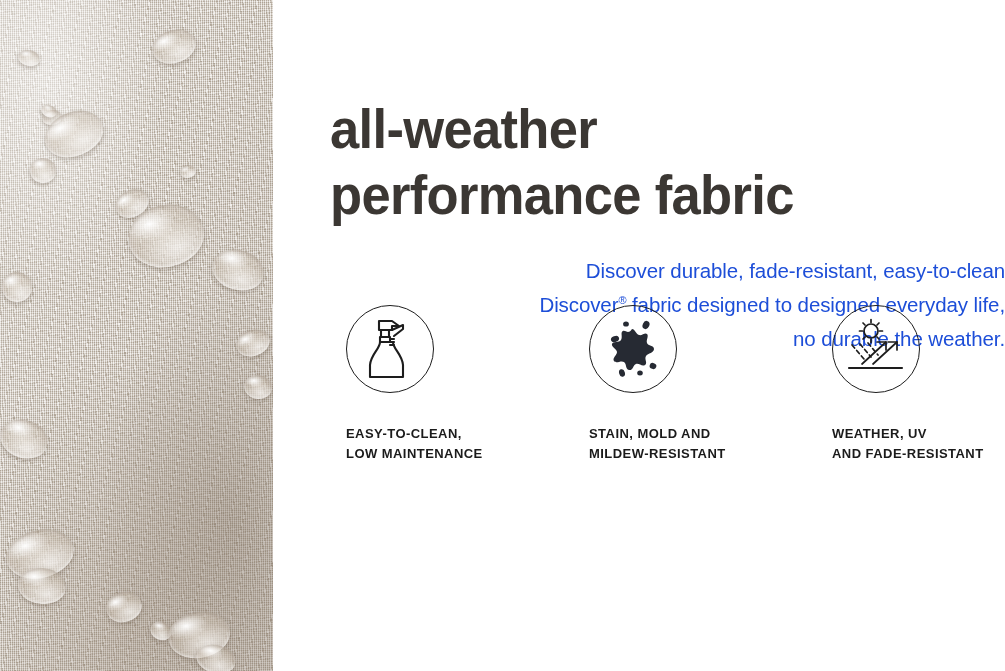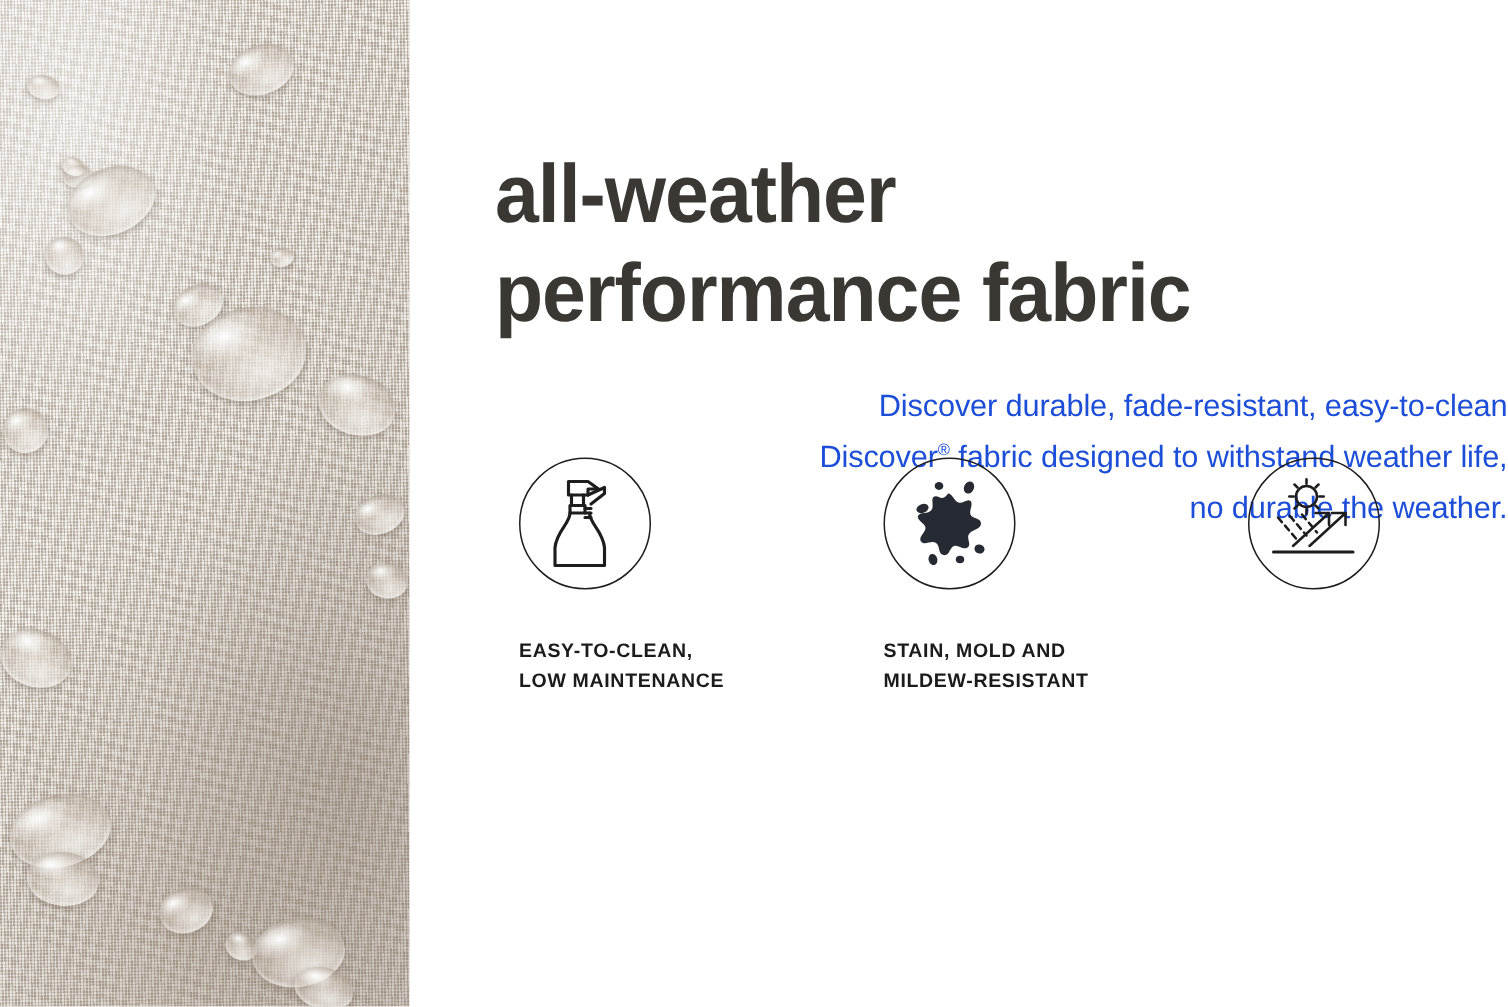--- a/index.html
+++ b/index.html
@@ -189,21 +189,21 @@
 
   <div class="content-panel">
 
     <h1 class="headline">
       <span>all-weather</span><br>
       <span>performance fabric</span>
     </h1>
 
     <p class="subcopy">
       <span>Discover durable, fade-resistant, easy-to-clean</span><br>
-      <span>Discover</span><sup>®</sup><span> fabric designed to withstand weather life,</span><br>
+      <span>Discover</span><sup>®</sup><span> fabric designed to designed everyday life,</span><br>
       <span>no durable the weather.</span>
     </p>
 
     <div class="features">
 
       <div class="feature feature-1">
         <div class="icon-circle">
           <svg width="62" height="66" viewBox="0 0 62 66" fill="none" stroke="#1d1d1d" stroke-width="2.1" stroke-linecap="round" stroke-linejoin="round">
 
             <path d="M20 10 L20 5 L33 5 L40 10 L33 10 L33 14 L20 14 Z"></path>
@@ -265,17 +265,21 @@
 
             <path d="M18 46 L42 24"></path>
             <path d="M33 24 L42 24 L42 32"></path>
 
             <path d="M29 46 L53 24"></path>
             <path d="M44 24 L53 24 L53 32"></path>
 
             <path d="M5 50 L58 50" stroke-width="2.1"></path>
           </svg>
         </div>
+        <div class="feature-caption">
+          <span>WEATHER, UV</span><br>
+          <span>AND FADE-RESISTANT</span>
+        </div>
       </div>
 
     </div>
   </div>
 </div>
 
 </body></html>

